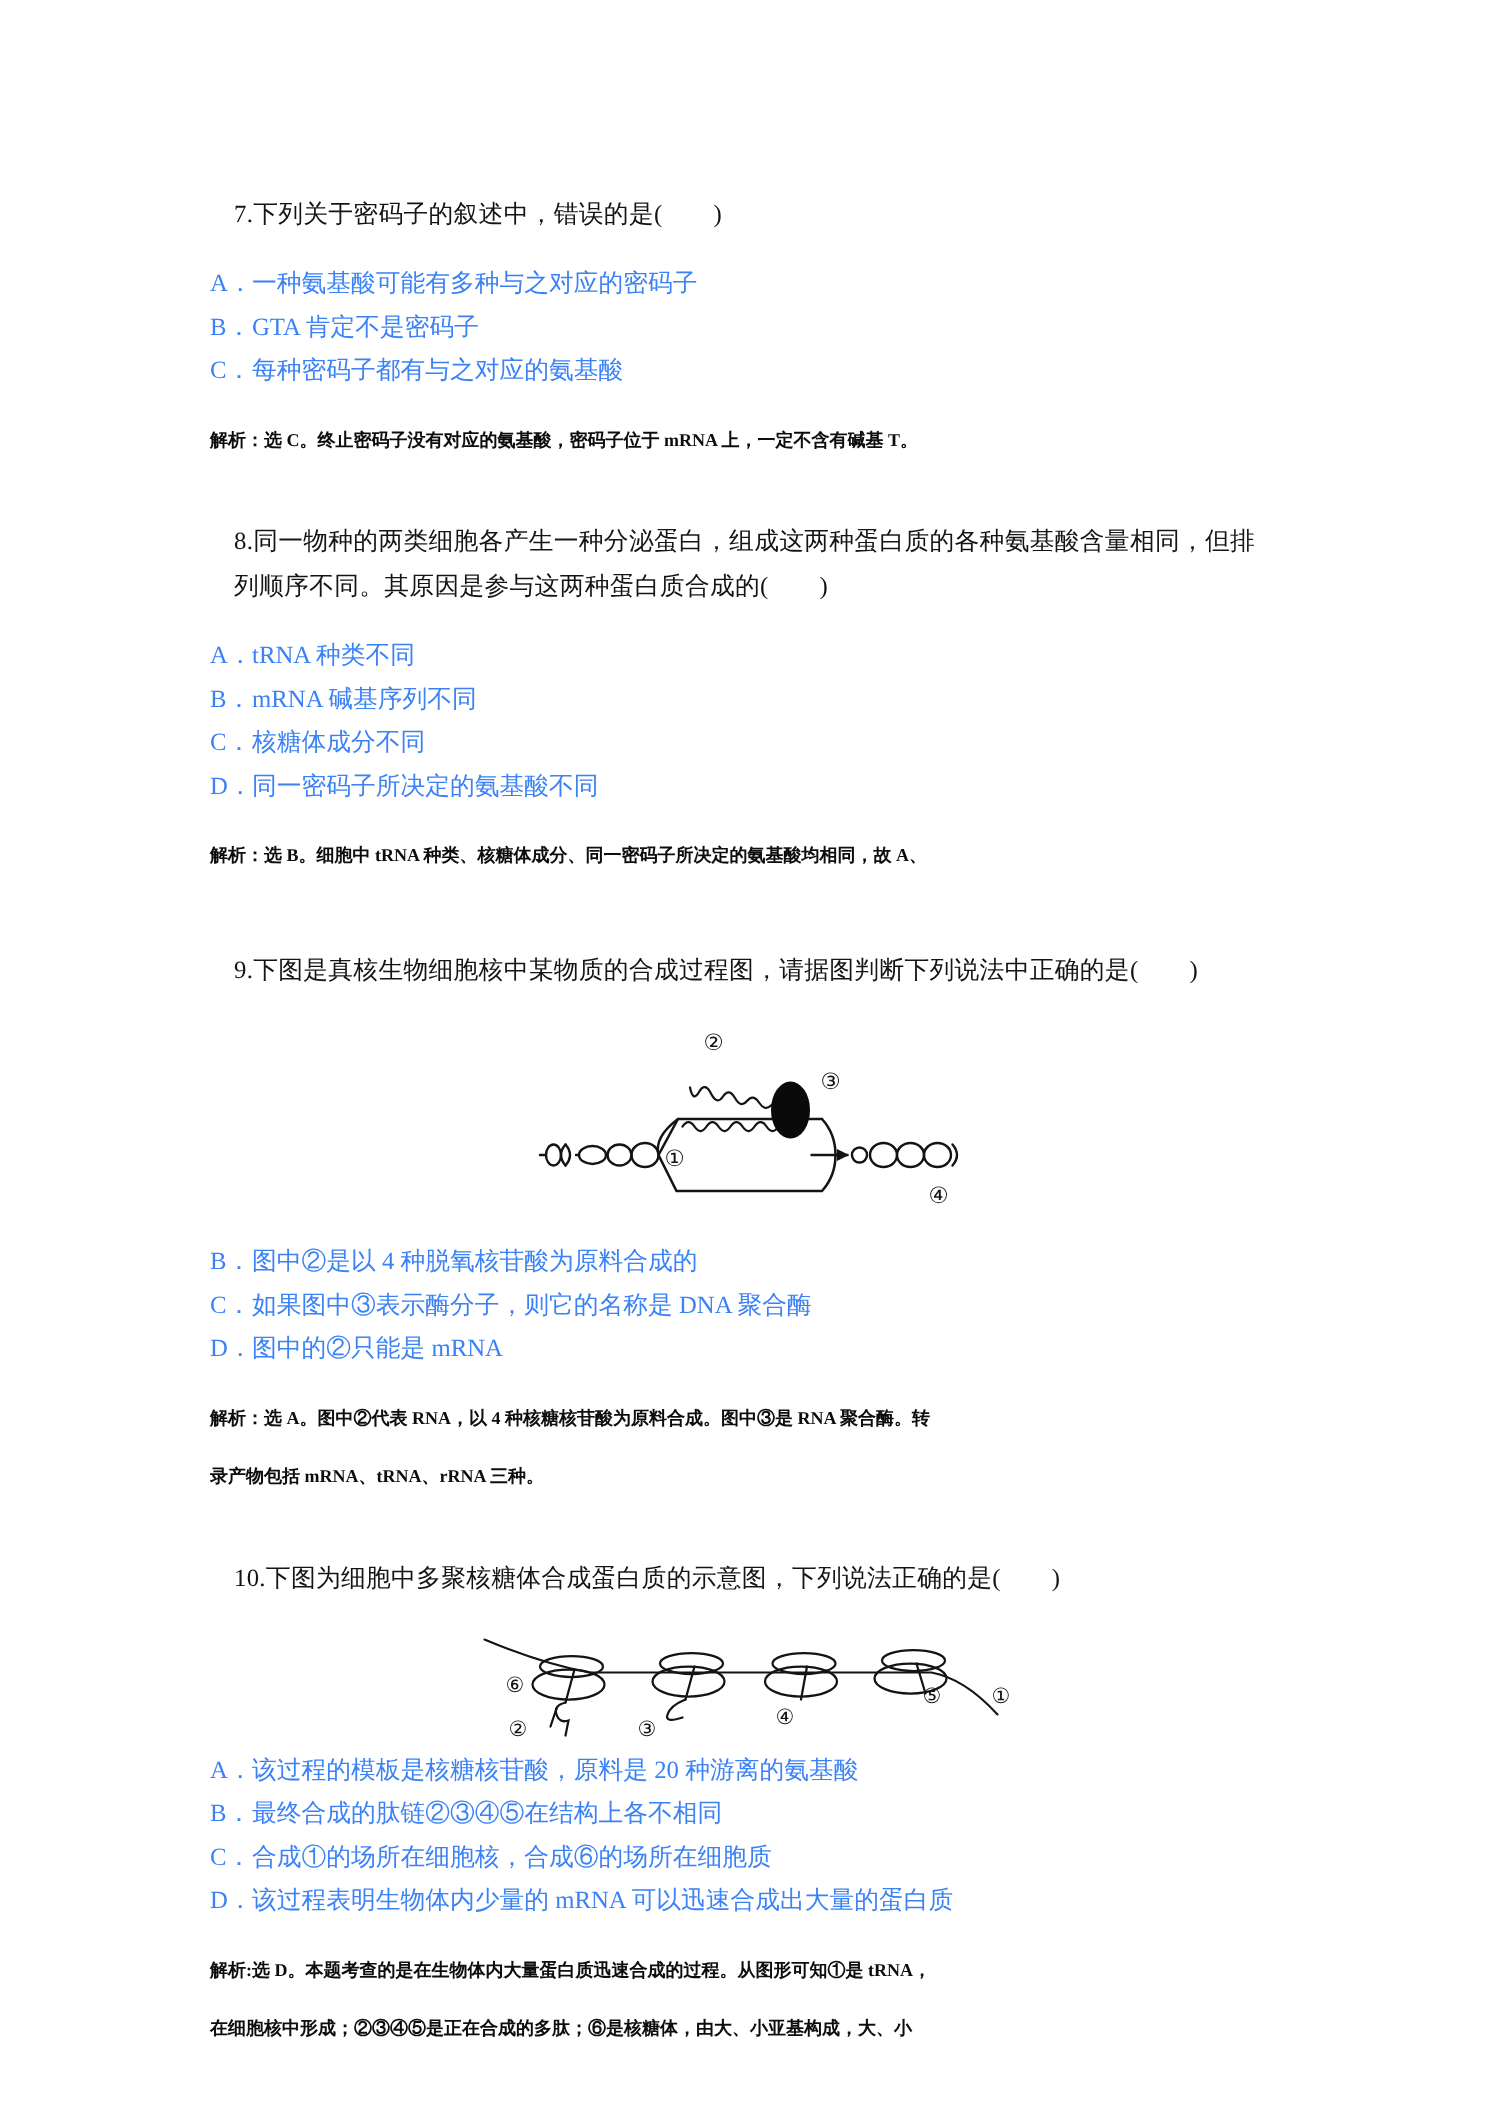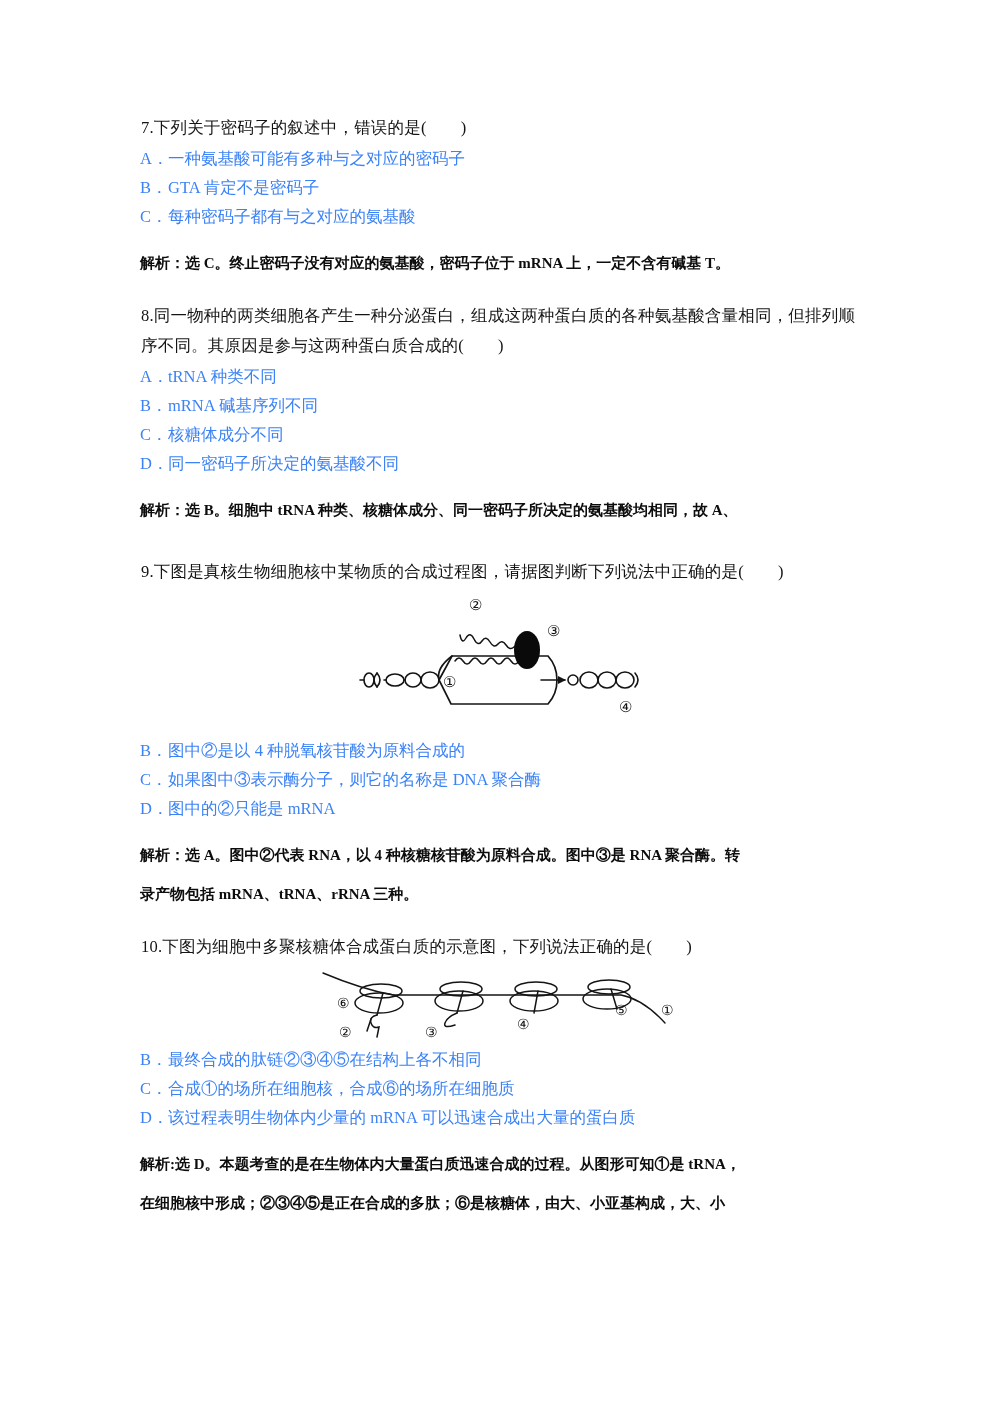--- a/index.html
+++ b/index.html
@@ -27,36 +27,36 @@
     left: 140px;
     top: 112px;
     width: 722px;
   }
 
   
   .q-stem {
     font-size: 16.5px;
     line-height: 30px;
     letter-spacing: 0.2px;
-    margin: 1px;
+    margin: 16px;
     color: #141414;
   }
   .opt {
     font-size: 16.5px;
     line-height: 29px;
     margin: 0;
     padding-left: 0;
     color: #3b82f6;
   }
   .opt .lab {
     display: inline-block;
     width: 28px;
   }
   .explain {
-    font-size: 15px;
+    font-size: 12px;
     line-height: 30px;
     font-weight: bold;
     margin: 0;
     color: #0d0d0d;
   }
 
   .gap-s { height: 9px; }
   .gap-m { height: 17px; }
   .gap-l { height: 22px; }
 
@@ -229,20 +229,23 @@
             <text x="18" y="74">②</text>
             <text x="104" y="74">③</text>
             <text x="196" y="66">④</text>
             <text x="294" y="52">⑤</text>
             <text x="340" y="52">①</text>
           </g>
         </svg>
       </div>
 
       <p class="opt">
+        <span class="lab">A．</span><span>该过程的模板是核糖核苷酸，原料是 20 种游离的氨基酸</span>
+      </p>
+      <p class="opt">
         <span class="lab">B．</span><span>最终合成的肽链②③④⑤在结构上各不相同</span>
       </p>
       <p class="opt">
         <span class="lab">C．</span><span>合成①的场所在细胞核，合成⑥的场所在细胞质</span>
       </p>
       <p class="opt">
         <span class="lab">D．</span><span>该过程表明生物体内少量的 mRNA 可以迅速合成出大量的蛋白质</span>
       </p>
       <div class="gap-m"></div>
       <p class="explain">解析:选 D。本题考查的是在生物体内大量蛋白质迅速合成的过程。从图形可知①是 tRNA，</p>

